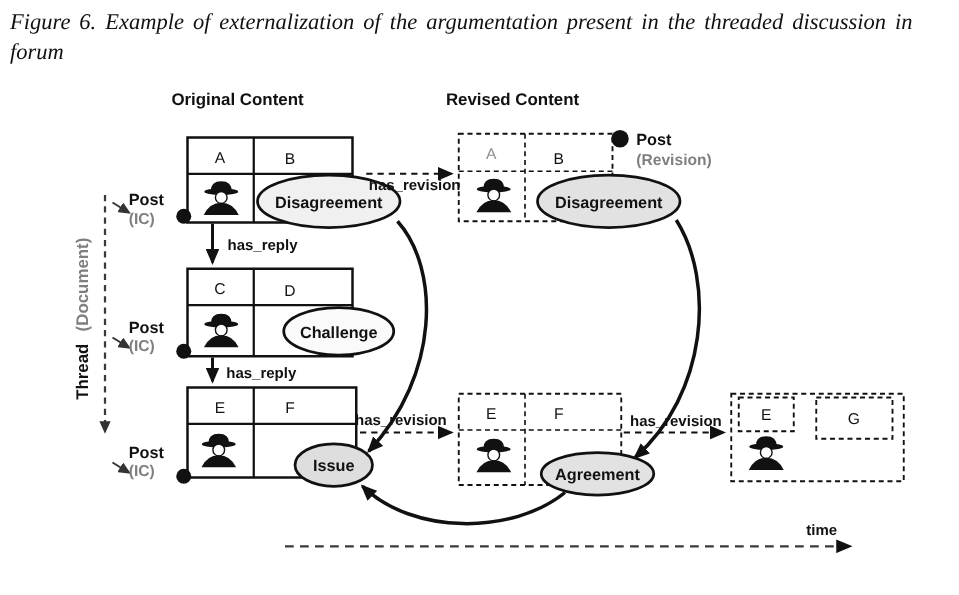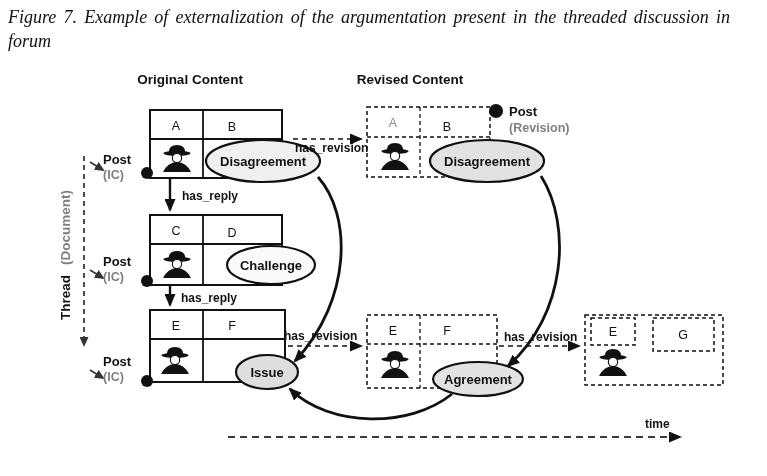--- a/index.html
+++ b/index.html
@@ -23,21 +23,21 @@
   .dasharrow{stroke:#111;stroke-width:1.7;stroke-dasharray:5 4;fill:none}
   .curve{stroke:#111;stroke-width:2.8;fill:none}
   .threadline{stroke:#3a3a3a;stroke-width:1.8;stroke-dasharray:5 4;fill:none}
   .timearrow{stroke:#3a3a3a;stroke-width:1.8;stroke-dasharray:7 5}
   .tick{stroke:#333;stroke-width:1.6}
   .dot{fill:#111}
 </style>
 </head>
 <body>
 
-<div class="caption">Figure 7. Example of externalization of the argumentation present in the threaded discussion in forum</div>
+<div class="caption">Figure 6. Example of externalization of the argumentation present in the threaded discussion in forum</div>
 
 <svg class="diagram" width="767" height="476" viewBox="0 0 767 476">
   <defs>
     <marker id="arr" markerUnits="userSpaceOnUse" markerWidth="13" markerHeight="11" refX="11" refY="5.5" orient="auto">
       <path d="M0,0 L13,5.5 L0,11 Z" fill="#111"></path>
     </marker>
     <marker id="arrSmall" markerUnits="userSpaceOnUse" markerWidth="10" markerHeight="9" refX="8" refY="4.5" orient="auto">
       <path d="M0,0 L10,4.5 L0,9 Z" fill="#333"></path>
     </marker>
     <symbol id="person" viewBox="0 0 36 30">

